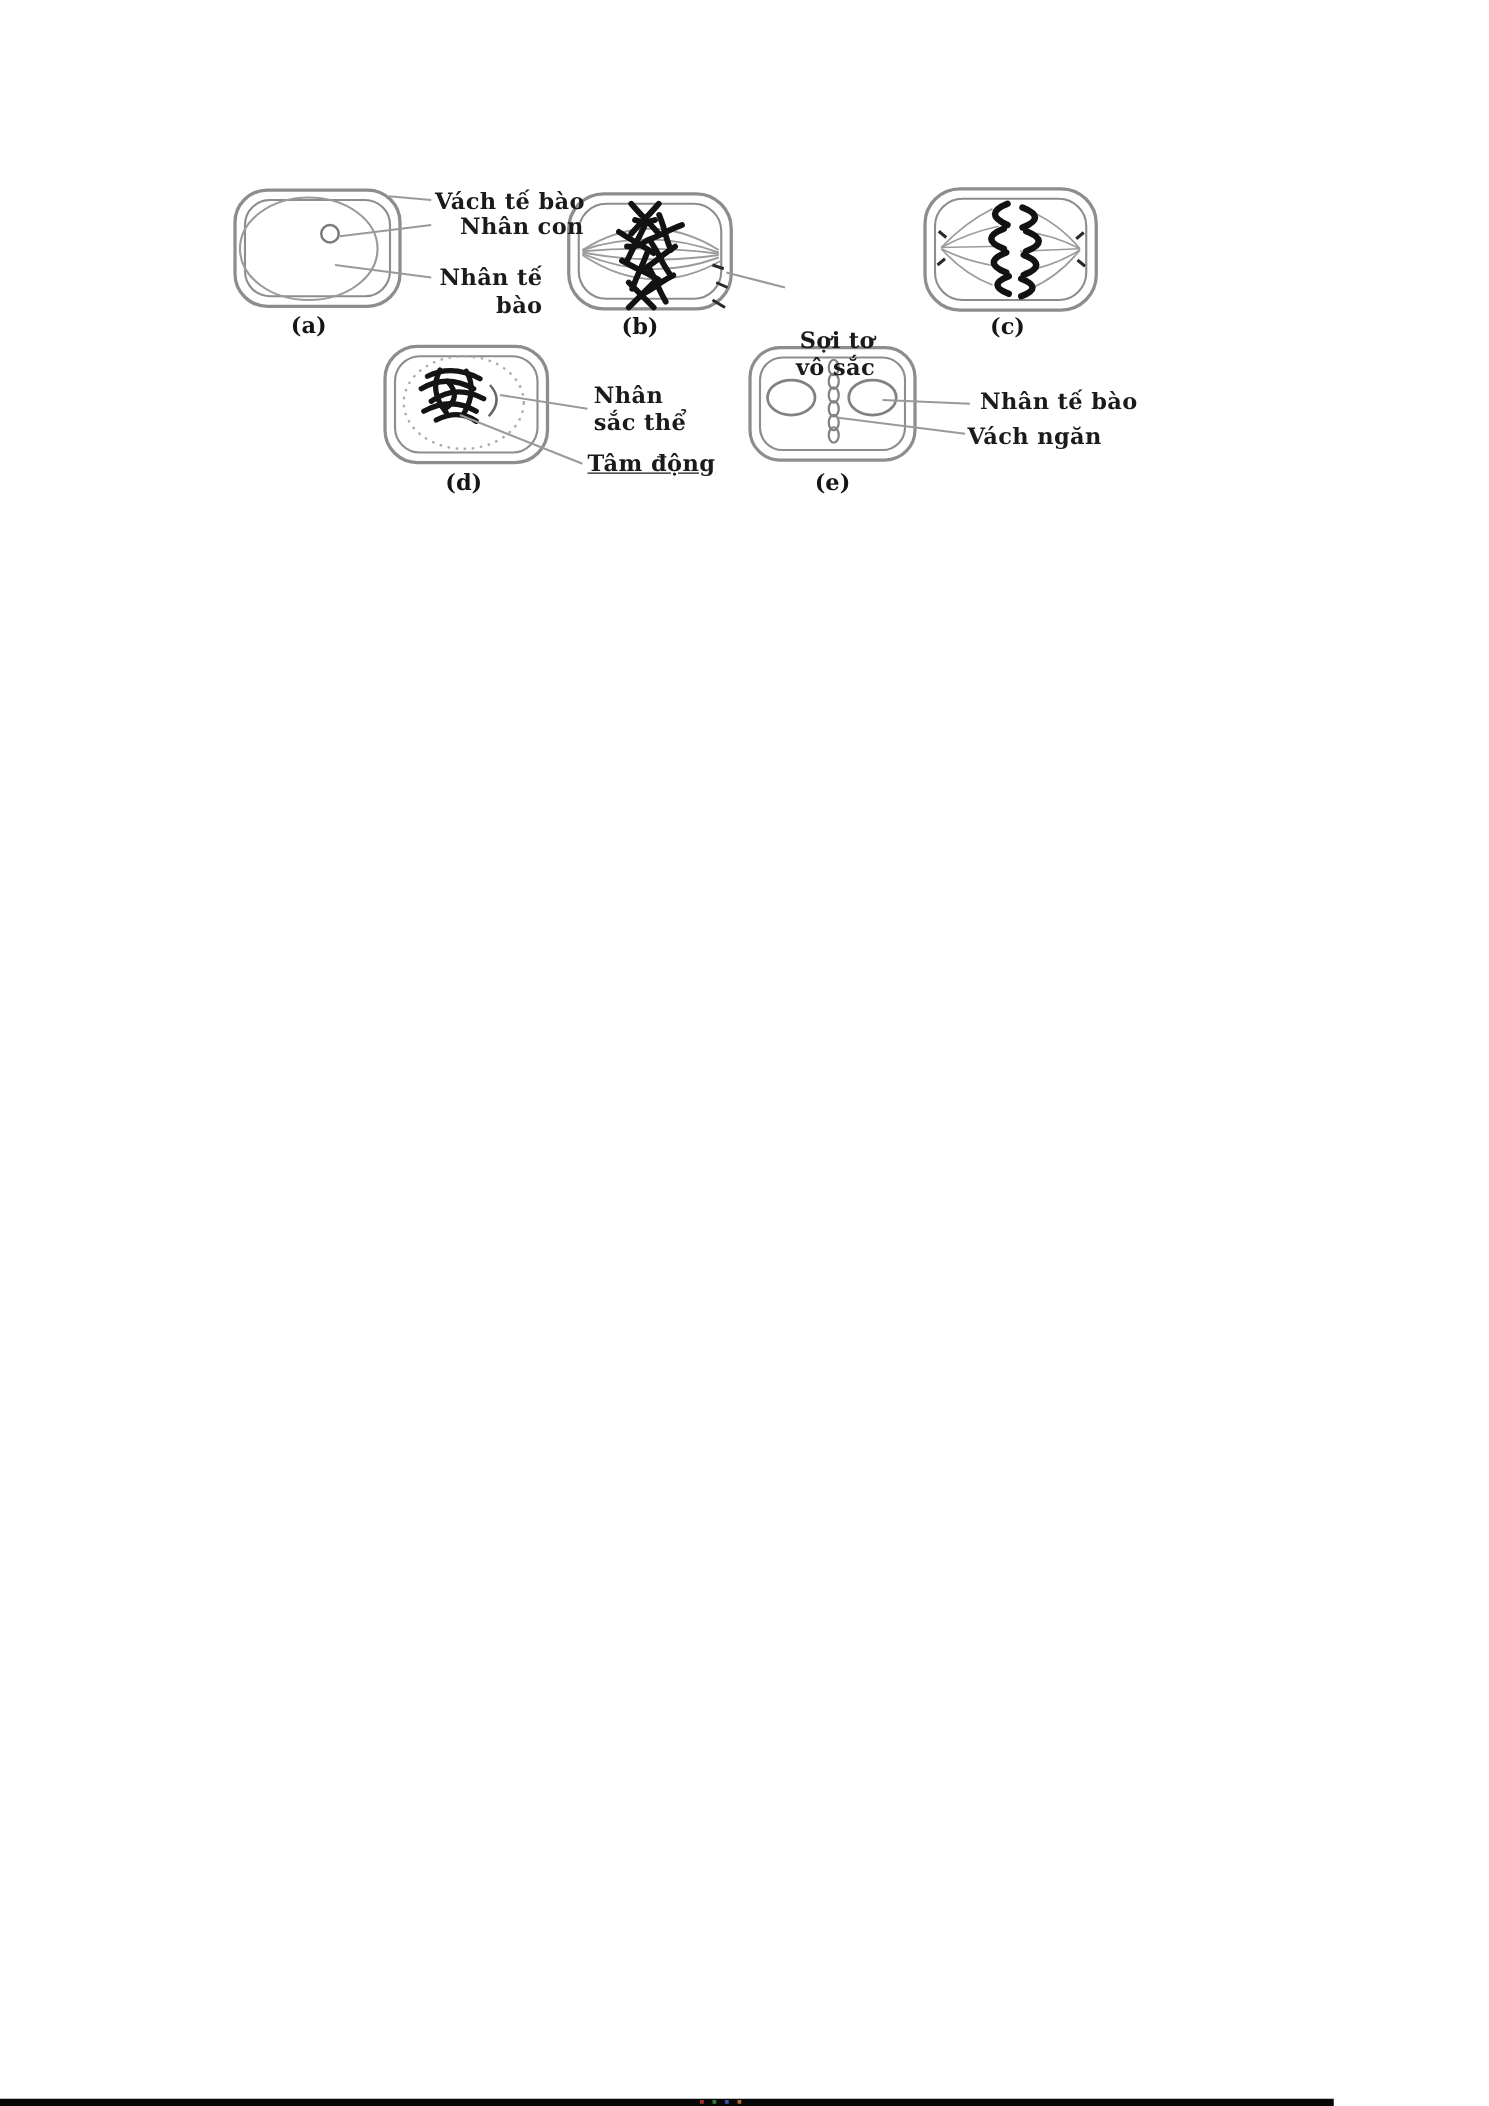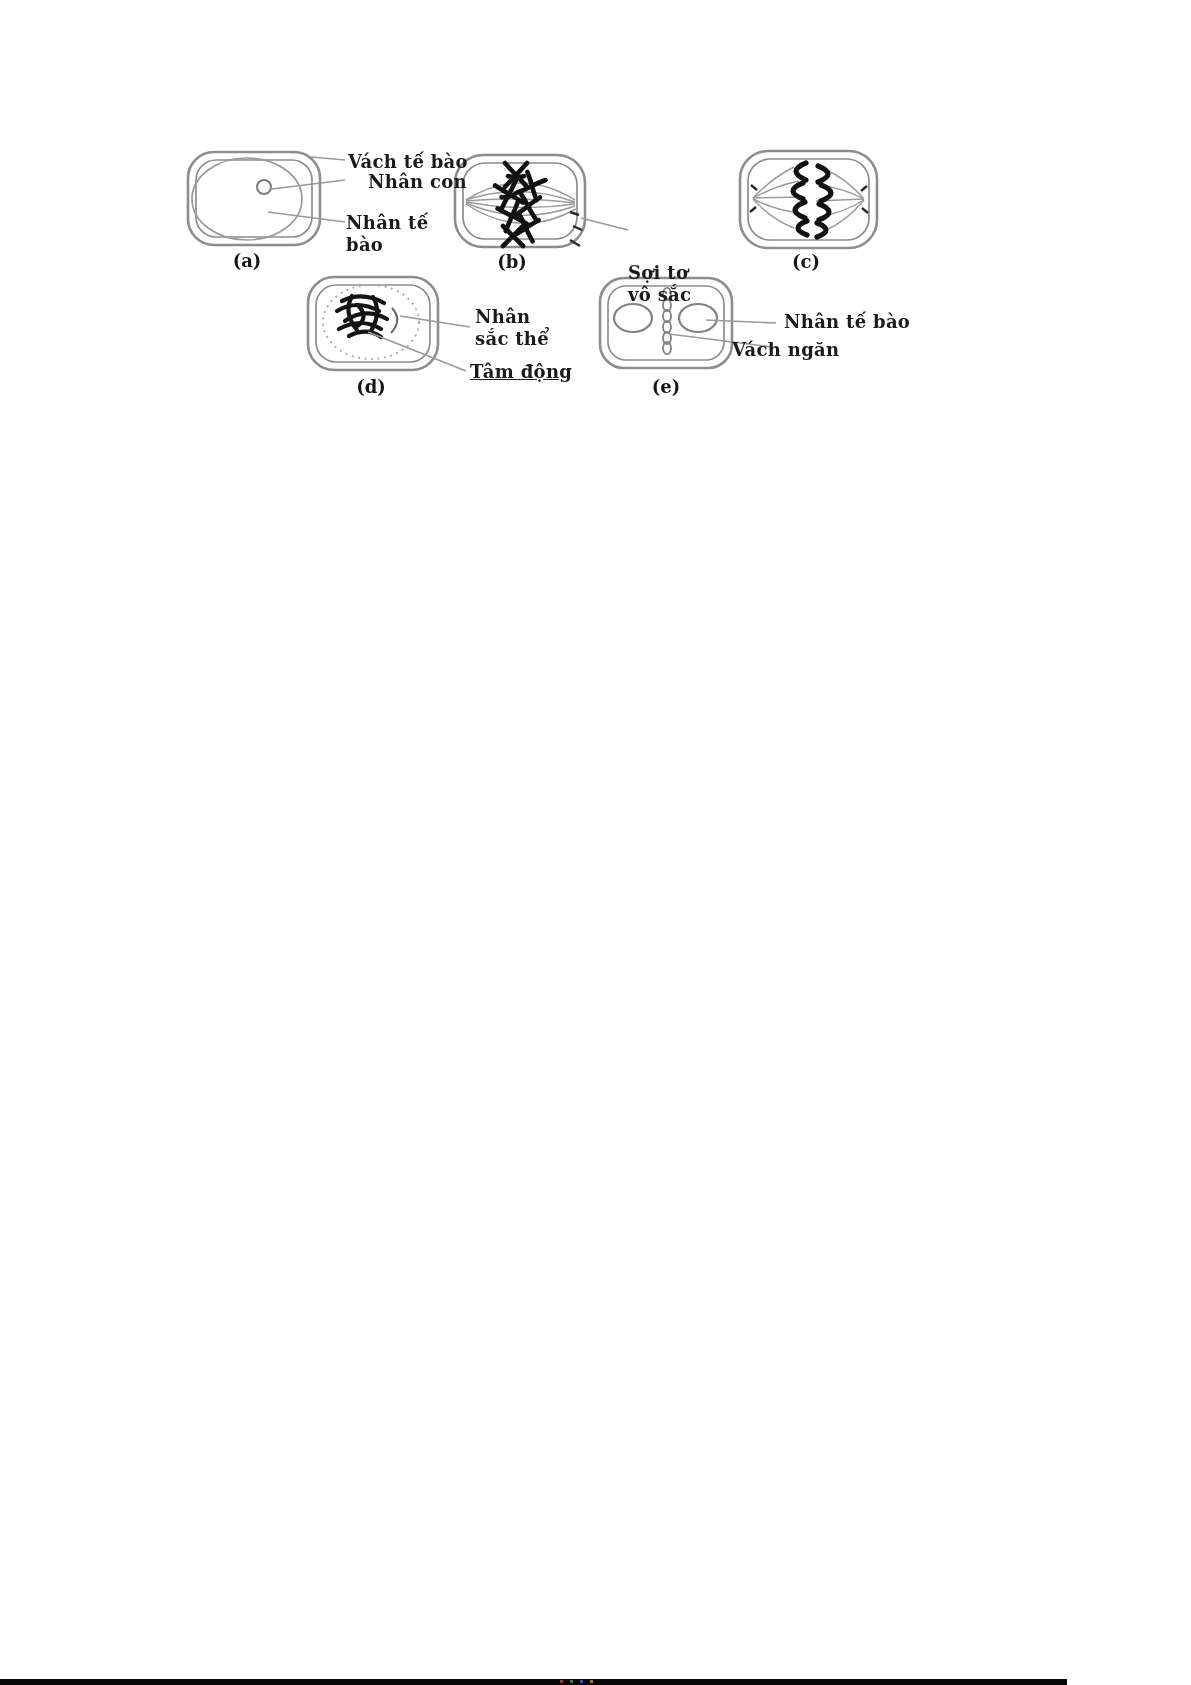--- a/index.html
+++ b/index.html
@@ -13,21 +13,21 @@
   .fig-label{
     position:absolute;
     color:#1b1b1b;
     font-size:18px;
     font-weight:700;
     letter-spacing:.3px;
     line-height:22px;
     white-space:nowrap;
   }
   .fig-label .line{display:block;}
-  .center{text-align:left;}
+  .center{text-align:right;}
   .caption{
     position:absolute;
     color:#161616;
     font-size:18px;
     font-weight:700;
     width:60px;
     text-align:center;
   }
   svg{position:absolute;left:0;top:0;}
   .bottom-bar{
@@ -196,21 +196,21 @@
 
   <div class="fig-label" style="left:475px;top:306px;">
     <span class="line">Nhân</span>
     <span class="line">sắc thể</span>
   </div>
 
   <div class="fig-label" style="left:470px;top:361px;text-decoration:underline;">Tâm động</div>
 
   <div class="fig-label" style="left:784px;top:311px;">Nhân tế bào</div>
 
-  <div class="fig-label" style="left:732px;top:339px;">Vách ngăn</div>
+  <div class="fig-label" style="left:774px;top:339px;">Vách ngăn</div>
 
   <div class="caption" style="left:217px;top:250px;">(a)</div>
   <div class="caption" style="left:482px;top:251px;">(b)</div>
   <div class="caption" style="left:776px;top:251px;">(c)</div>
   <div class="caption" style="left:341px;top:376px;">(d)</div>
   <div class="caption" style="left:636px;top:376px;">(e)</div>
 
   <div class="bottom-bar"></div>
   <div class="speck" style="left:560px;background:#b03030;"></div>
   <div class="speck" style="left:570px;background:#3a7a3a;"></div>

